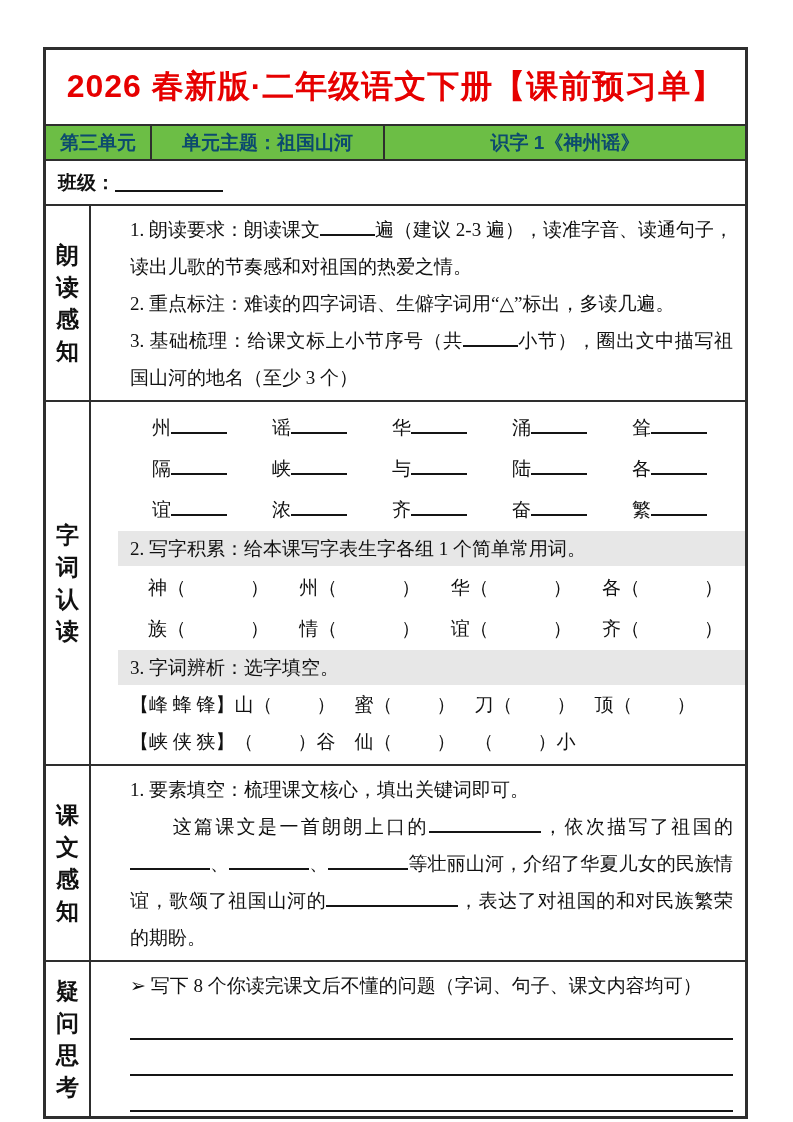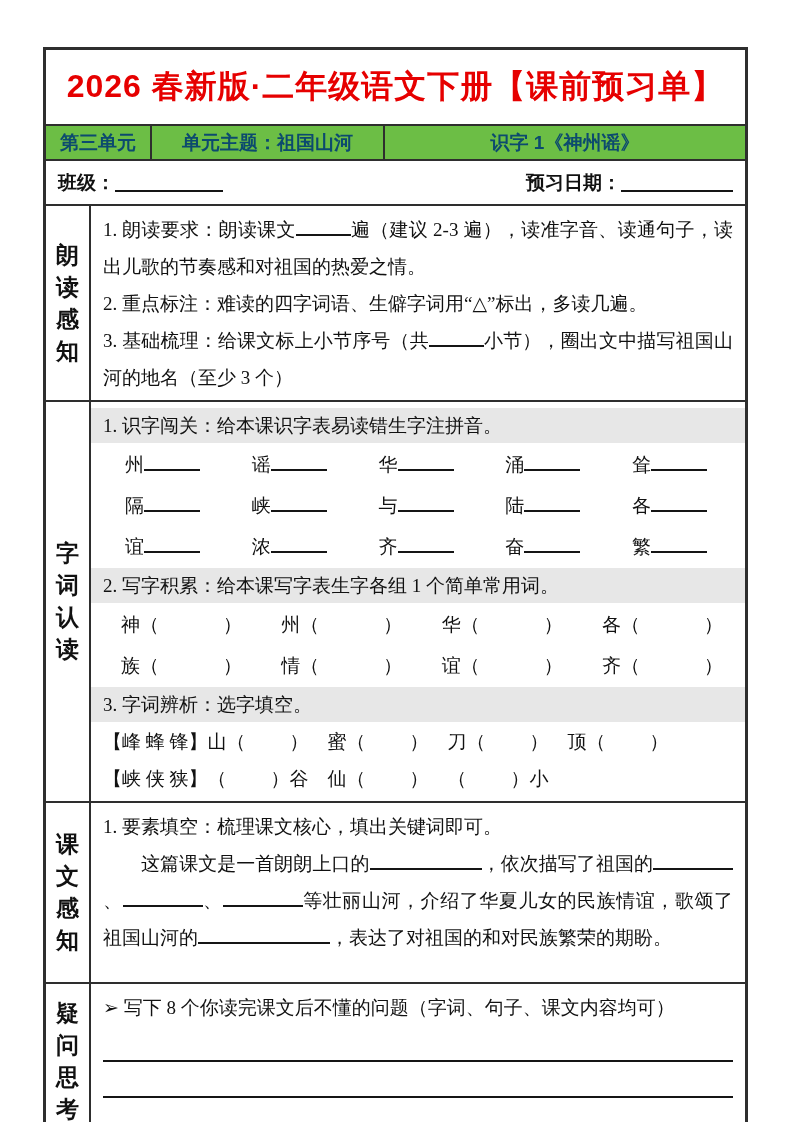--- a/index.html
+++ b/index.html
@@ -52,21 +52,21 @@
   .sec:nth-child(3){min-height:181px;}
   .sec:nth-child(4){min-height:147px;}
   .sec-label{
     width:45px;border-right:2px solid var(--bd);
     display:flex;flex-direction:column;align-items:center;justify-content:center;
     gap:9px;font-weight:bold;font-size:23px;line-height:1;flex-shrink:0;
   }
   .sec-body{
     flex:1;padding:5px 0 4px;min-width:0;
     font-family:"Liberation Serif","DejaVu Serif",serif;
-    font-size:19px;line-height:37px;
+    font-size:19px;line-height:37px;margin-left:27px;
   }
 
   .row{padding:0 12px;text-align:justify;}
   .row.hl{background:var(--gray);margin:1px 0;line-height:35px;}
   .row.g5,.row.g4{display:flex;justify-content:space-between;line-height:41px;text-align:left;}
   .row.g5{padding:0 38px 0 34px;}
   .row.g4{padding:0 22px 0 30px;}
   .cell{white-space:nowrap;}
 
   .blank{
@@ -86,24 +86,20 @@
     <div class="unit-cell">第三单元</div>
     <div class="theme-cell">单元主题：祖国山河</div>
     <div class="lesson-cell">识字 1《神州谣》</div>
   </div>
 
   <div class="info-row">
     <div class="info-group">
       <span>班级：</span>
       <span class="blank" style="width:108px"></span>
     </div>
-    <div class="info-group">
-      <span>预习日期：</span>
-      <span class="blank" style="width:112px"></span>
-    </div>
   </div>
 
   <div id="sections">
       <div class="sec">
         <div class="sec-label">
           <span>朗</span>
           <span>读</span>
           <span>感</span>
           <span>知</span>
         </div>
@@ -114,21 +110,20 @@
         </div>
       </div>
       <div class="sec">
         <div class="sec-label">
           <span>字</span>
           <span>词</span>
           <span>认</span>
           <span>读</span>
         </div>
         <div class="sec-body">
-          <div class="row hl"><span>1. 识字闯关：给本课识字表易读错生字注拼音。</span></div>
           <div class="row g5">
             <span class="cell"><span>州</span><span class="blank" style="width: 56px;"></span></span>
             <span class="cell"><span>谣</span><span class="blank" style="width: 56px;"></span></span>
             <span class="cell"><span>华</span><span class="blank" style="width: 56px;"></span></span>
             <span class="cell"><span>涌</span><span class="blank" style="width: 56px;"></span></span>
             <span class="cell"><span>耸</span><span class="blank" style="width: 56px;"></span></span>
           </div>
           <div class="row g5">
             <span class="cell"><span>隔</span><span class="blank" style="width: 56px;"></span></span>
             <span class="cell"><span>峡</span><span class="blank" style="width: 56px;"></span></span>

